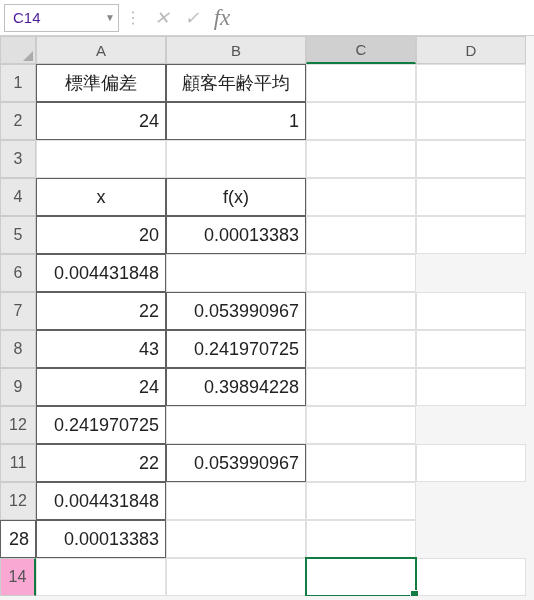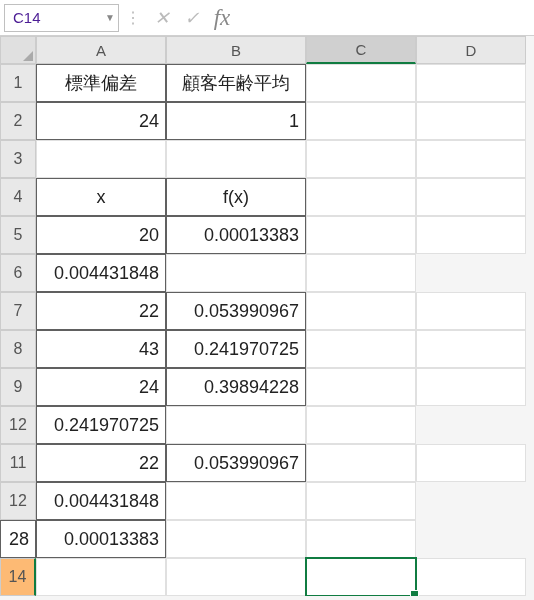--- a/index.html
+++ b/index.html
@@ -117,21 +117,21 @@
     .rh {
       border: 1px solid #ccc;
       background: #e8e8e8;
       display: flex;
       align-items: center;
       justify-content: center;
       font-size: 16px;
       color: #555;
     }
     .rh.active {
-      background: #fdba74;
+      background: #f9a8d4;
       border-right: 2px solid #107c41;
     }
     .cell {
       border: 1px solid #e0e0e0;
       background: #fff;
       display: flex;
       align-items: center;
       font-size: 18px;
       color: #222;
       padding: 0 6px;

